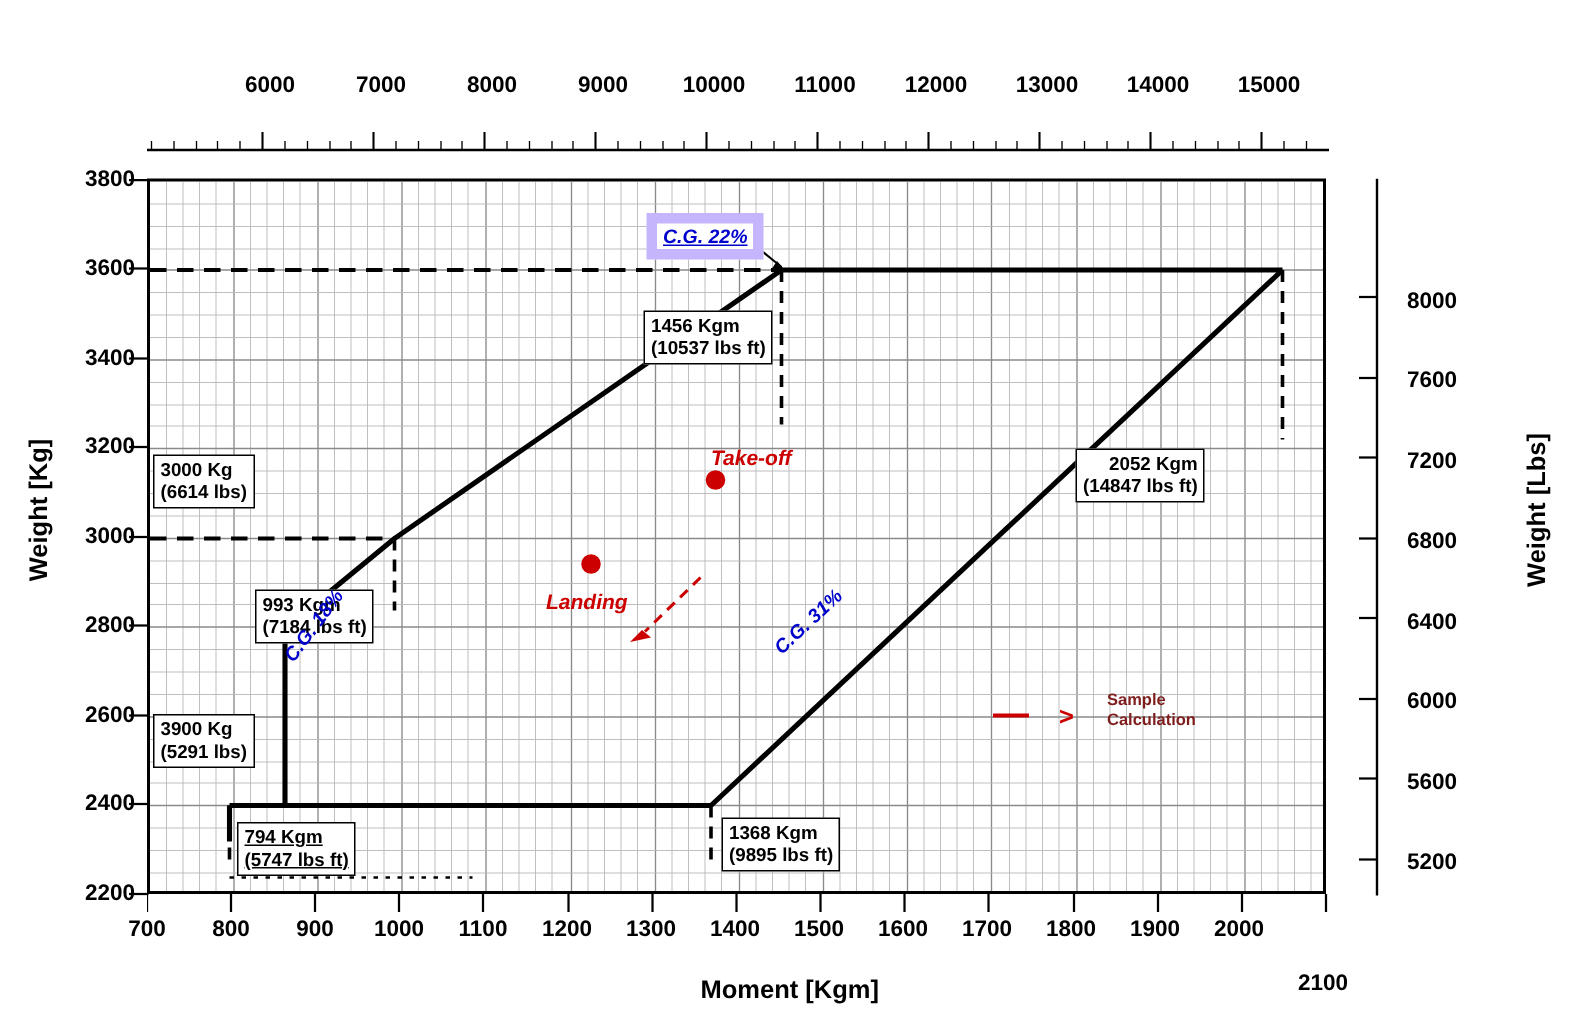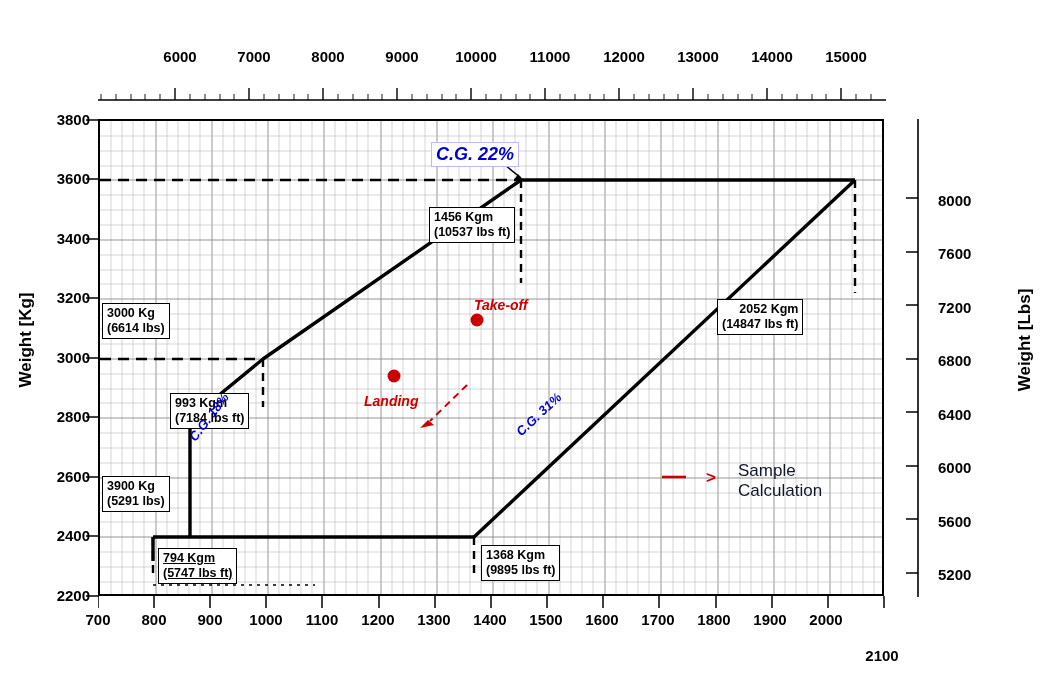--- a/index.html
+++ b/index.html
@@ -82,49 +82,51 @@
   }
   .cg-label {
     color: #0000cc;
     font-weight: bold;
     font-style: italic;
     font-size: 13px;
     white-space: nowrap;
   }
   .cg-box {
     background: #ffffff;
-    border: 1px solid #c4b5fd;
+    border: 7px solid #c4b5fd;
     color: #0000cc;
     font-weight: bold;
     font-style: italic;
-    font-size: 18px;
+    font-size: 13px;
     padding: 1px 4px;
     white-space: nowrap;
+    text-decoration: underline;
   }
   .point-label {
     color: #cc0000;
     font-weight: bold;
     font-style: italic;
     font-size: 14px;
     white-space: nowrap;
   }
   .legend-text {
-    color: #0f172a;
-    font-weight: normal;
-    font-size: 17px;
+    color: #7f1d1d;
+    font-weight: bold;
+    font-size: 11px;
     line-height: 1.15;
     white-space: nowrap;
   }
 </style>
 </head>
 <body>
 
 <div id="root">
 
 
+  <div class="abs axis-title" id="title-bottom">Moment [Kgm]</div>
 
   <div class="abs axis-title" id="title-left">Weight [Kg]</div>
 
   <div class="abs axis-title" id="title-right">Weight [Lbs]</div>
 
   <div class="abs tick-label" style="left:150px;top:48px;width:60px;">6000</div>
   <div class="abs tick-label" style="left:224px;top:48px;width:60px;">7000</div>
   <div class="abs tick-label" style="left:298px;top:48px;width:60px;">8000</div>
   <div class="abs tick-label" style="left:372px;top:48px;width:60px;">9000</div>
   <div class="abs tick-label" style="left:446px;top:48px;width:60px;">10000</div>

